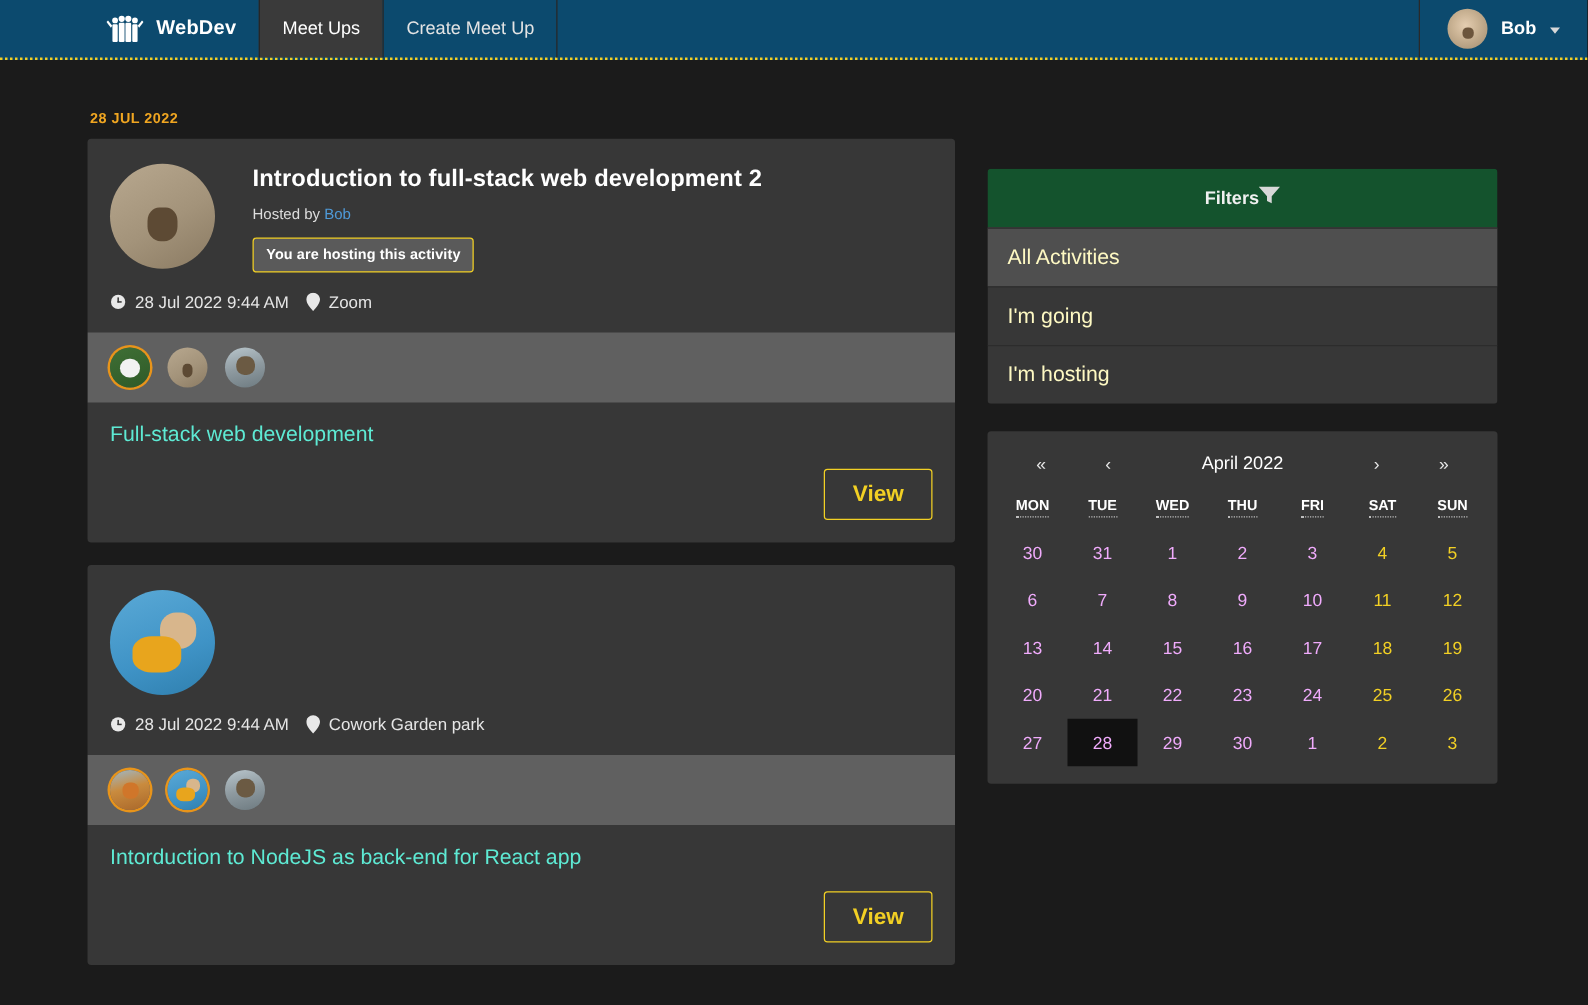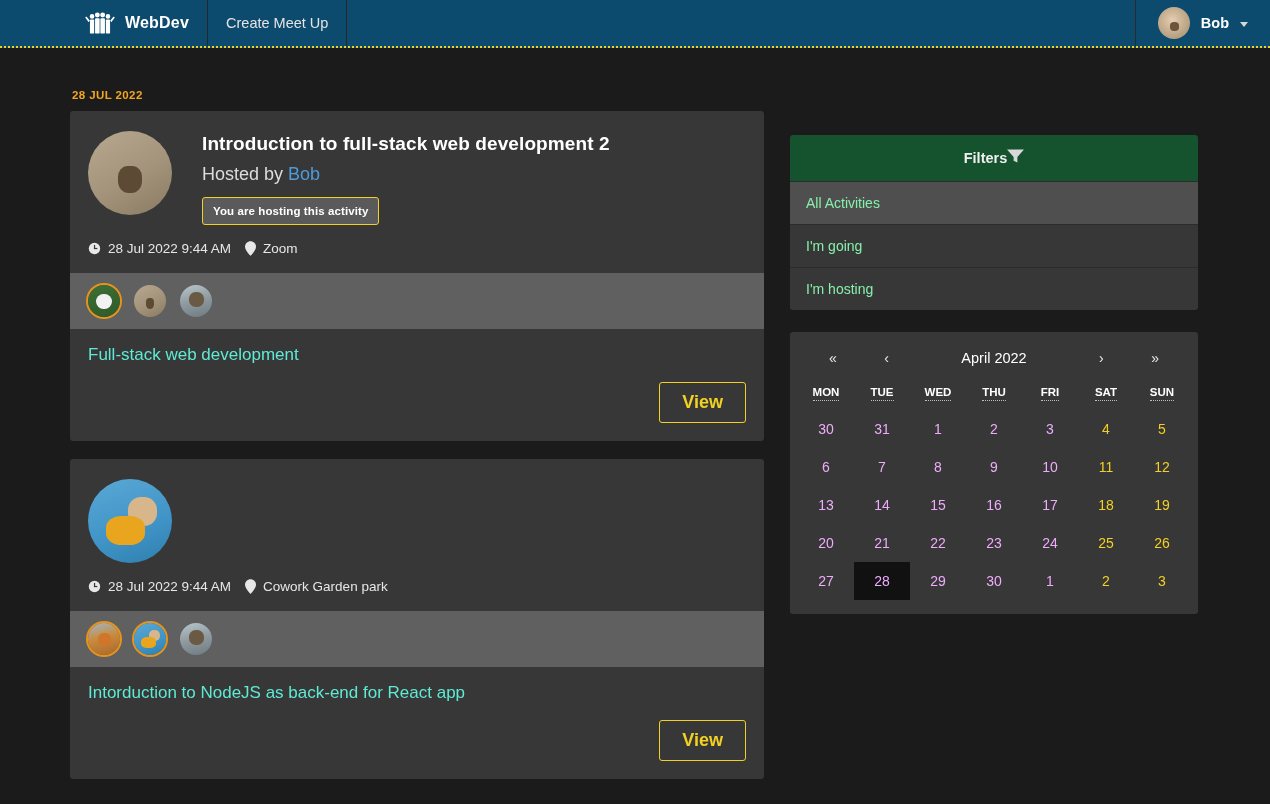--- a/index.html
+++ b/index.html
@@ -91,21 +91,21 @@
     width: 46%; height: 34%; border-radius: 40%;
     background: #e8a51d;
   }
   .av-dog-hoodie::before {
     content: ""; position: absolute; left: 48%; top: 22%;
     width: 34%; height: 34%; border-radius: 45%;
     background: #d8b68c;
   }
   .card-headings { padding-top: 2px; }
   .card-title { font-size: 19px; font-weight: bold; color: #fff; letter-spacing: .1px; }
-  .card-host { font-size: 18px; color: #ddd; margin-top: 9px; }
+  .card-host { font-size: 12px; color: #ddd; margin-top: 9px; }
   .card-host .host-link { color: #4f9ad8; }
   .hosting-badge {
     display: inline-block; margin-top: 12px;
     border: 1px solid #f2d024; border-radius: 3px;
     background: #5a5a5a; color: #fff;
     font-size: 11.5px; font-weight: bold;
     padding: 7px 10px; letter-spacing: .1px;
   }
   .card-meta {
     display: flex; align-items: center;
@@ -154,21 +154,21 @@
 
   
   .panel { border-radius: 3px; overflow: hidden; margin-bottom: 22px; }
   .panel-head {
     background: #14532d; display: flex; align-items: center;
     justify-content: center; padding: 13px 16px;
   }
   .panel-title { font-size: 14.5px; font-weight: bold; color: #f0f0f0; }
   .filter-list { background: #373737; }
   .filter-item {
-    padding: 13px 16px; font-size: 14px; color: #86efac;
+    padding: 13px 16px; font-size: 17px; color: #fef9c3;
     border-top: 1px solid #2c2c2c; cursor: pointer;
   }
   .filter-item.active { background: #4f4f4f; }
 
   
   .calendar { background: #373737; border-radius: 3px; padding: 12px 8px 14px 8px; }
   .cal-head {
     display: grid; grid-template-columns: 1fr 1fr 3fr 1fr 1fr;
     align-items: center; padding: 6px 8px 12px 8px;
   }
@@ -205,20 +205,23 @@
           <circle cx="20" cy="5" r="2.8"></circle>
             <rect x="17.4" y="8.6" width="5.2" height="17.4" rx="1"></rect>
           <circle cx="26" cy="6.5" r="2.6"></circle>
             <rect x="23.6" y="10" width="4.8" height="16" rx="1"></rect>
           <path d="M5.4 11.2 L1.6 6.6 L0.2 7.9 L4.2 13.2 Z"></path>
           <path d="M28.6 11.2 L32.4 6.6 L33.8 7.9 L29.8 13.2 Z"></path>
         </g>
       </svg>
       <span class="brand-name">WebDev</span>
     </div>
+    <div class="nav-tab active">
+      <span>Meet Ups</span>
+    </div>
     <div class="nav-tab">
       <span>Create Meet Up</span>
     </div>
   </div>
   <div class="nav-spacer"></div>
   <div class="nav-user">
     <div class="avatar-sm"></div>
     <span class="nav-user-name">Bob</span>
     <span class="caret"></span>
   </div>

